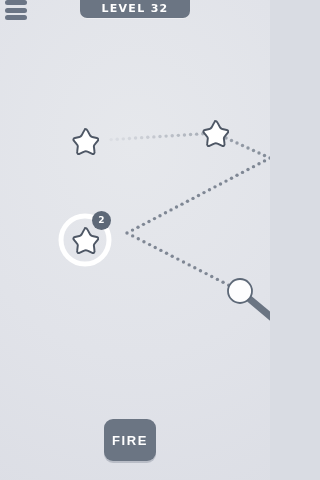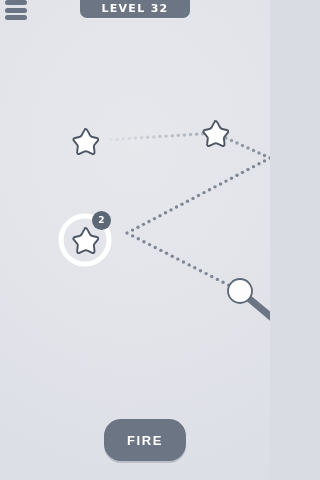--- a/index.html
+++ b/index.html
@@ -96,23 +96,23 @@
     font-size: 9px;
     font-weight: bold;
     line-height: 1;
   }
 
   
   #fire-button {
     position: absolute;
     left: 104px;
     top: 419px;
-    width: 82px;
+    width: 52px;
     height: 42px;
-    border-radius: 17px;
+    border-radius: 9px;
     background: #6b7583;
     border: none;
     box-shadow: 0 2px 0 rgba(140,147,160,0.45);
     display: flex;
     align-items: center;
     justify-content: center;
     cursor: pointer;
   }
   #fire-button .label {
     color: #ffffff;

